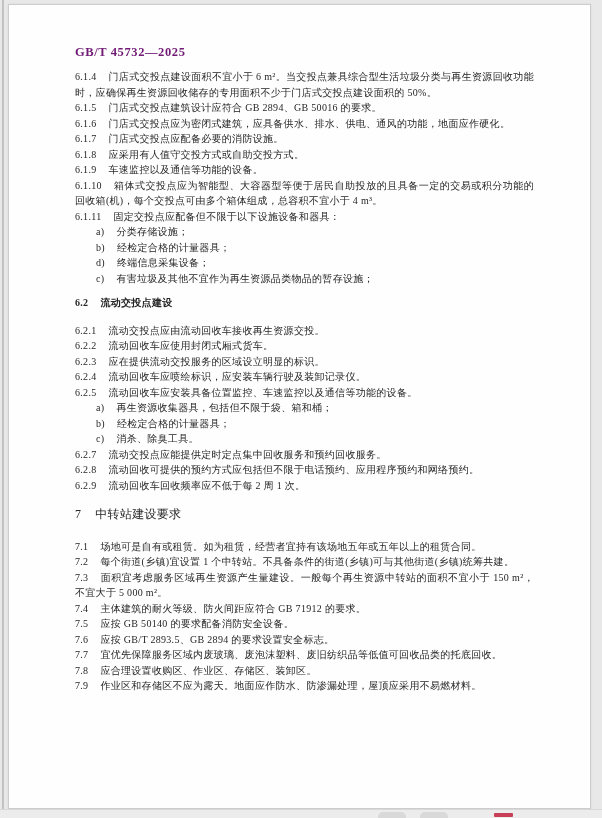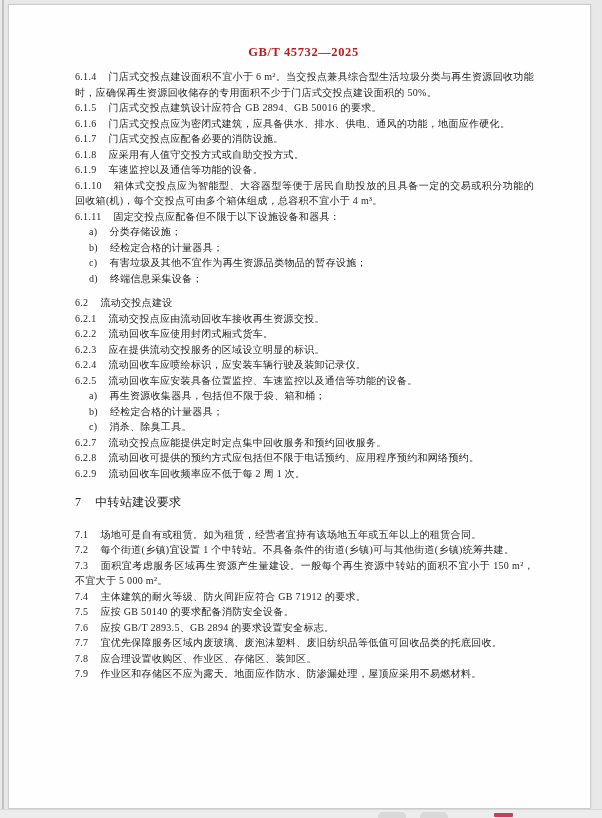--- a/index.html
+++ b/index.html
@@ -31,48 +31,49 @@
     background: #fefefe;
     border: 1px solid #cccccc;
     box-sizing: border-box;
     box-shadow: 0 0 3px rgba(0,0,0,0.06);
   }
   .content {
     padding: 40px 56px 0 66px;
     color: #262626;
   }
   .doc-header {
-    text-align: center;
+    text-align: left;
     font-weight: bold;
     font-size: 12.5px;
     letter-spacing: 0.6px;
-    color: #b91c1c;
+    color: #701a75;
     padding-right: 2px;
   }
   .blocks {
     margin-top: 9px;
   }
   .blocks p {
     margin: 0;
     font-size: 10px;
     line-height: 15.5px;
     letter-spacing: 0.3px;
     text-align: justify;
     color: #262626;
   }
   .blocks p .num {
     margin-right: 12px;
     white-space: nowrap;
   }
   .blocks p.letter-item {
-    margin-left: 14px;
+    margin-left: 21px;
   }
   .blocks p.heading2 {
-    font-weight: normal;
+    font-weight: bold;
     margin-top: 9px;
+    margin-bottom: 12px;
   }
   .blocks p.heading1 {
     font-weight: normal;
     font-size: 12px;
     margin-top: 14px;
     margin-bottom: 16px;
   }
   .blocks p.heading1 .num {
     margin-right: 14px;
   }
@@ -118,22 +119,22 @@
           <p class="clause"><span class="num">6.1.4</span><span>门店式交投点建设面积不宜小于 6 m²。当交投点兼具综合型生活垃圾分类与再生资源回收功能时，应确保再生资源回收储存的专用面积不少于门店式交投点建设面积的 50%。</span></p>
           <p class="clause"><span class="num">6.1.5</span><span>门店式交投点建筑设计应符合 GB 2894、GB 50016 的要求。</span></p>
           <p class="clause"><span class="num">6.1.6</span><span>门店式交投点应为密闭式建筑，应具备供水、排水、供电、通风的功能，地面应作硬化。</span></p>
           <p class="clause"><span class="num">6.1.7</span><span>门店式交投点应配备必要的消防设施。</span></p>
           <p class="clause"><span class="num">6.1.8</span><span>应采用有人值守交投方式或自助交投方式。</span></p>
           <p class="clause"><span class="num">6.1.9</span><span>车速监控以及通信等功能的设备。</span></p>
           <p class="clause"><span class="num">6.1.10</span><span>箱体式交投点应为智能型、大容器型等便于居民自助投放的且具备一定的交易或积分功能的回收箱(机)，每个交投点可由多个箱体组成，总容积不宜小于 4 m³。</span></p>
           <p class="clause"><span class="num">6.1.11</span><span>固定交投点应配备但不限于以下设施设备和器具：</span></p>
           <p class="letter-item"><span class="num">a)</span><span>分类存储设施；</span></p>
           <p class="letter-item"><span class="num">b)</span><span>经检定合格的计量器具；</span></p>
+          <p class="letter-item"><span class="num">d)</span><span>终端信息采集设备；</span></p>
           <p class="letter-item"><span class="num">c)</span><span>有害垃圾及其他不宜作为再生资源品类物品的暂存设施；</span></p>
-          <p class="letter-item"><span class="num">d)</span><span>终端信息采集设备；</span></p>
           <p class="heading2"><span class="num">6.2</span><span>流动交投点建设</span></p>
           <p class="clause"><span class="num">6.2.1</span><span>流动交投点应由流动回收车接收再生资源交投。</span></p>
           <p class="clause"><span class="num">6.2.2</span><span>流动回收车应使用封闭式厢式货车。</span></p>
           <p class="clause"><span class="num">6.2.3</span><span>应在提供流动交投服务的区域设立明显的标识。</span></p>
           <p class="clause"><span class="num">6.2.4</span><span>流动回收车应喷绘标识，应安装车辆行驶及装卸记录仪。</span></p>
           <p class="clause"><span class="num">6.2.5</span><span>流动回收车应安装具备位置监控、车速监控以及通信等功能的设备。</span></p>
           <p class="letter-item"><span class="num">a)</span><span>再生资源收集器具，包括但不限于袋、箱和桶；</span></p>
           <p class="letter-item"><span class="num">b)</span><span>经检定合格的计量器具；</span></p>
           <p class="letter-item"><span class="num">c)</span><span>消杀、除臭工具。</span></p>
           <p class="clause"><span class="num">6.2.7</span><span>流动交投点应能提供定时定点集中回收服务和预约回收服务。</span></p>

